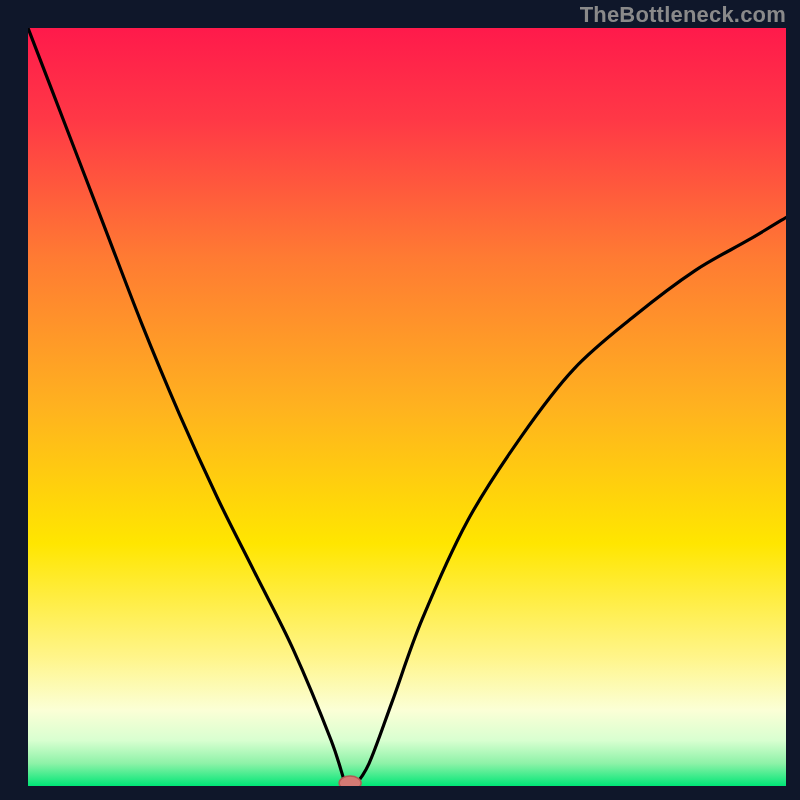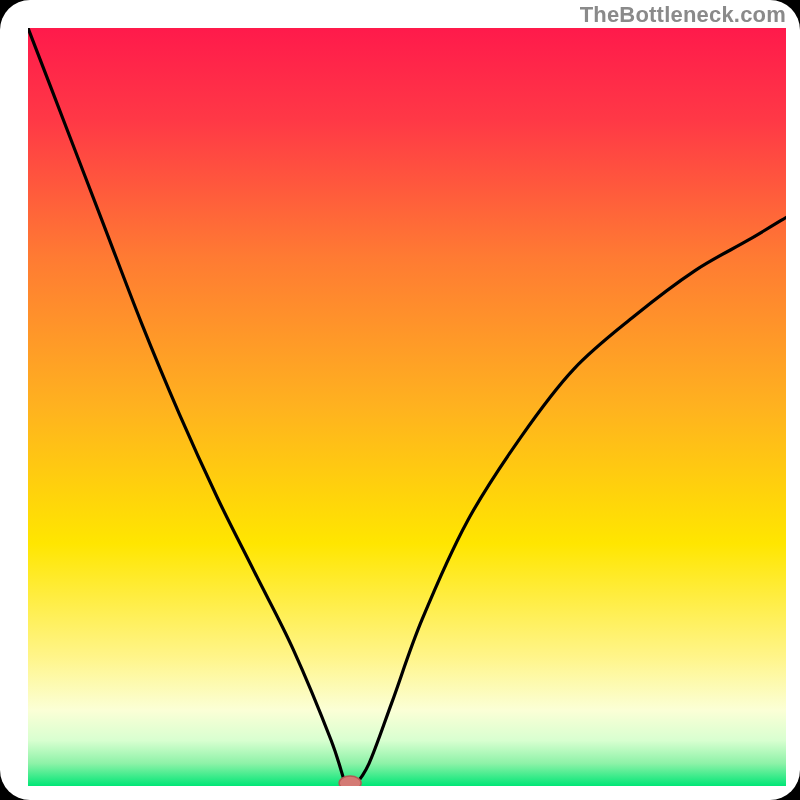--- a/index.html
+++ b/index.html
@@ -9,22 +9,21 @@
     height: 800px;
     background: #000;
     overflow: hidden;
   }
   .frame {
     position: absolute;
     left: 0;
     top: 0;
     width: 800px;
     height: 800px;
-    background: #ffffff;
-    border-radius: 30px;
+    background: #0f172a;
   }
   .plot-area {
     position: absolute;
     left: 28px;
     top: 28px;
     width: 758px;
     height: 758px;
     overflow: hidden;
   }
   .gradient {

